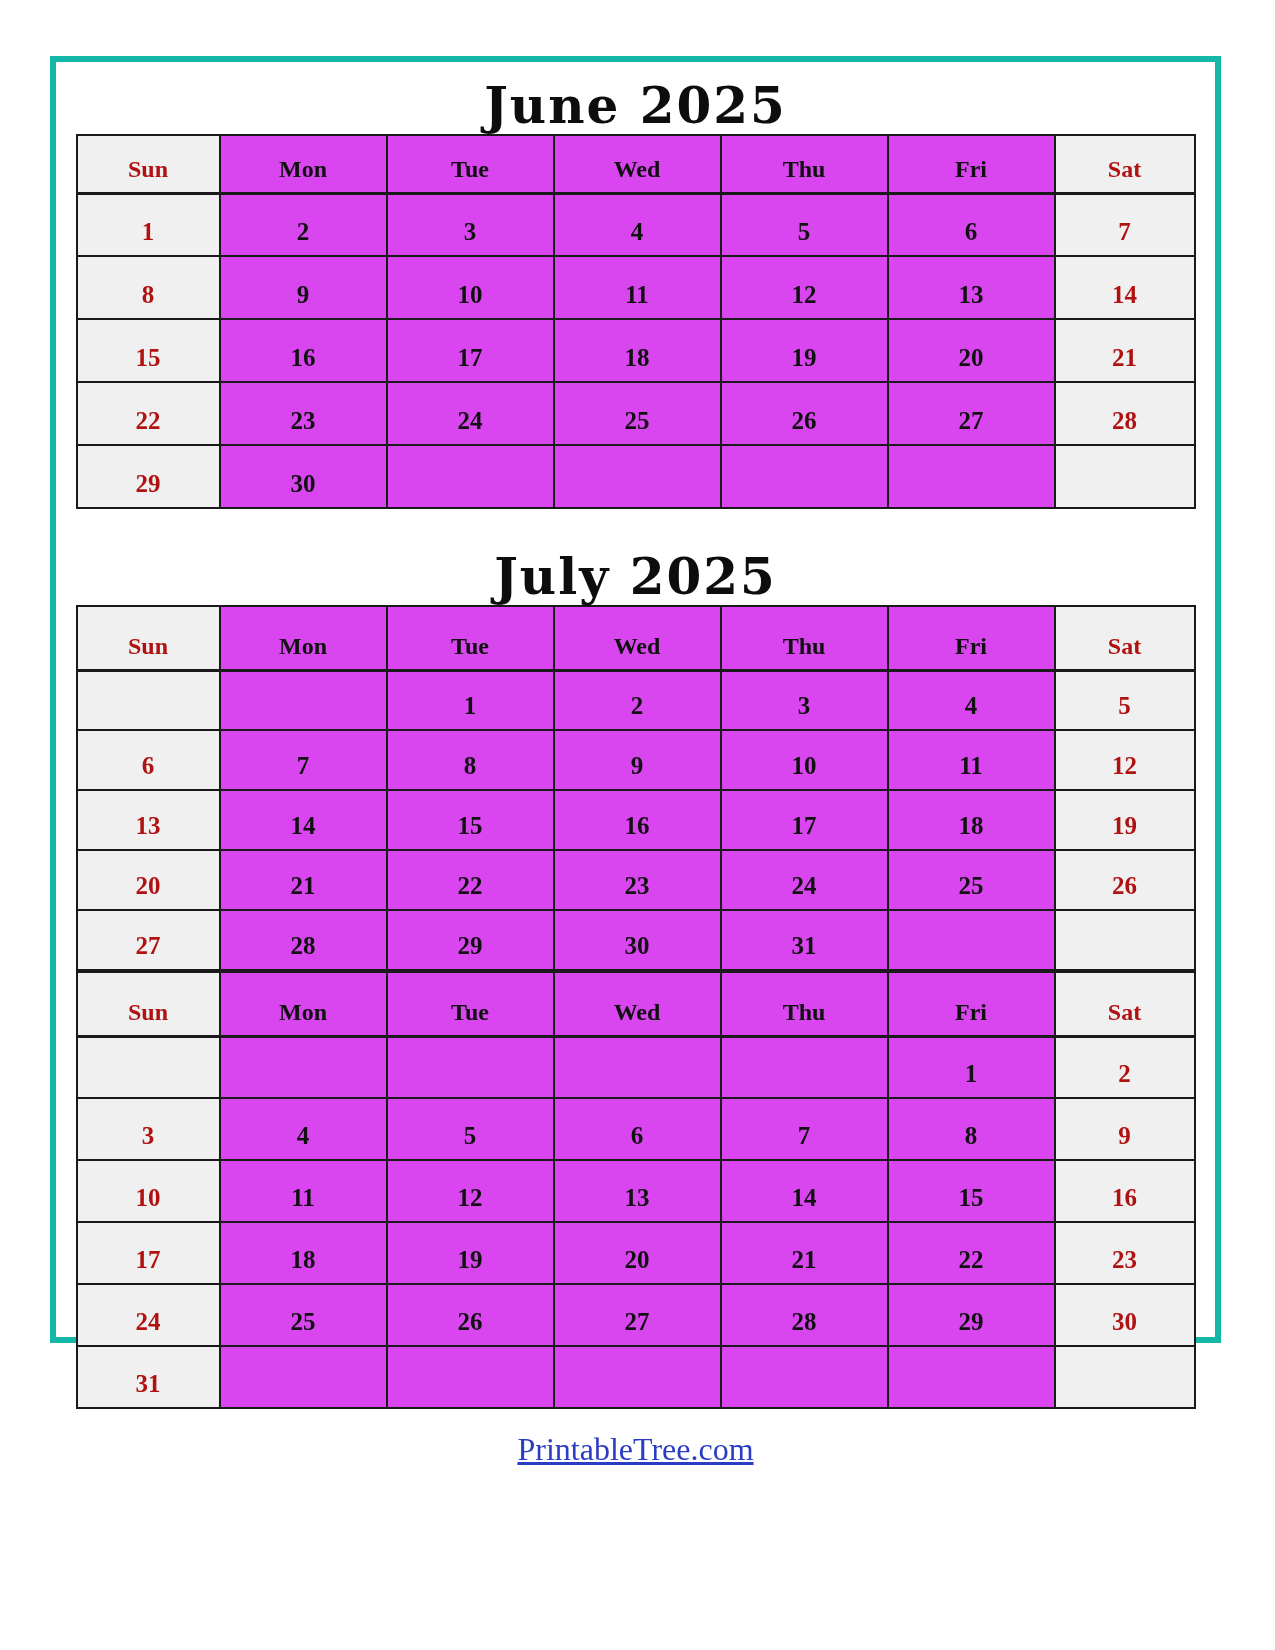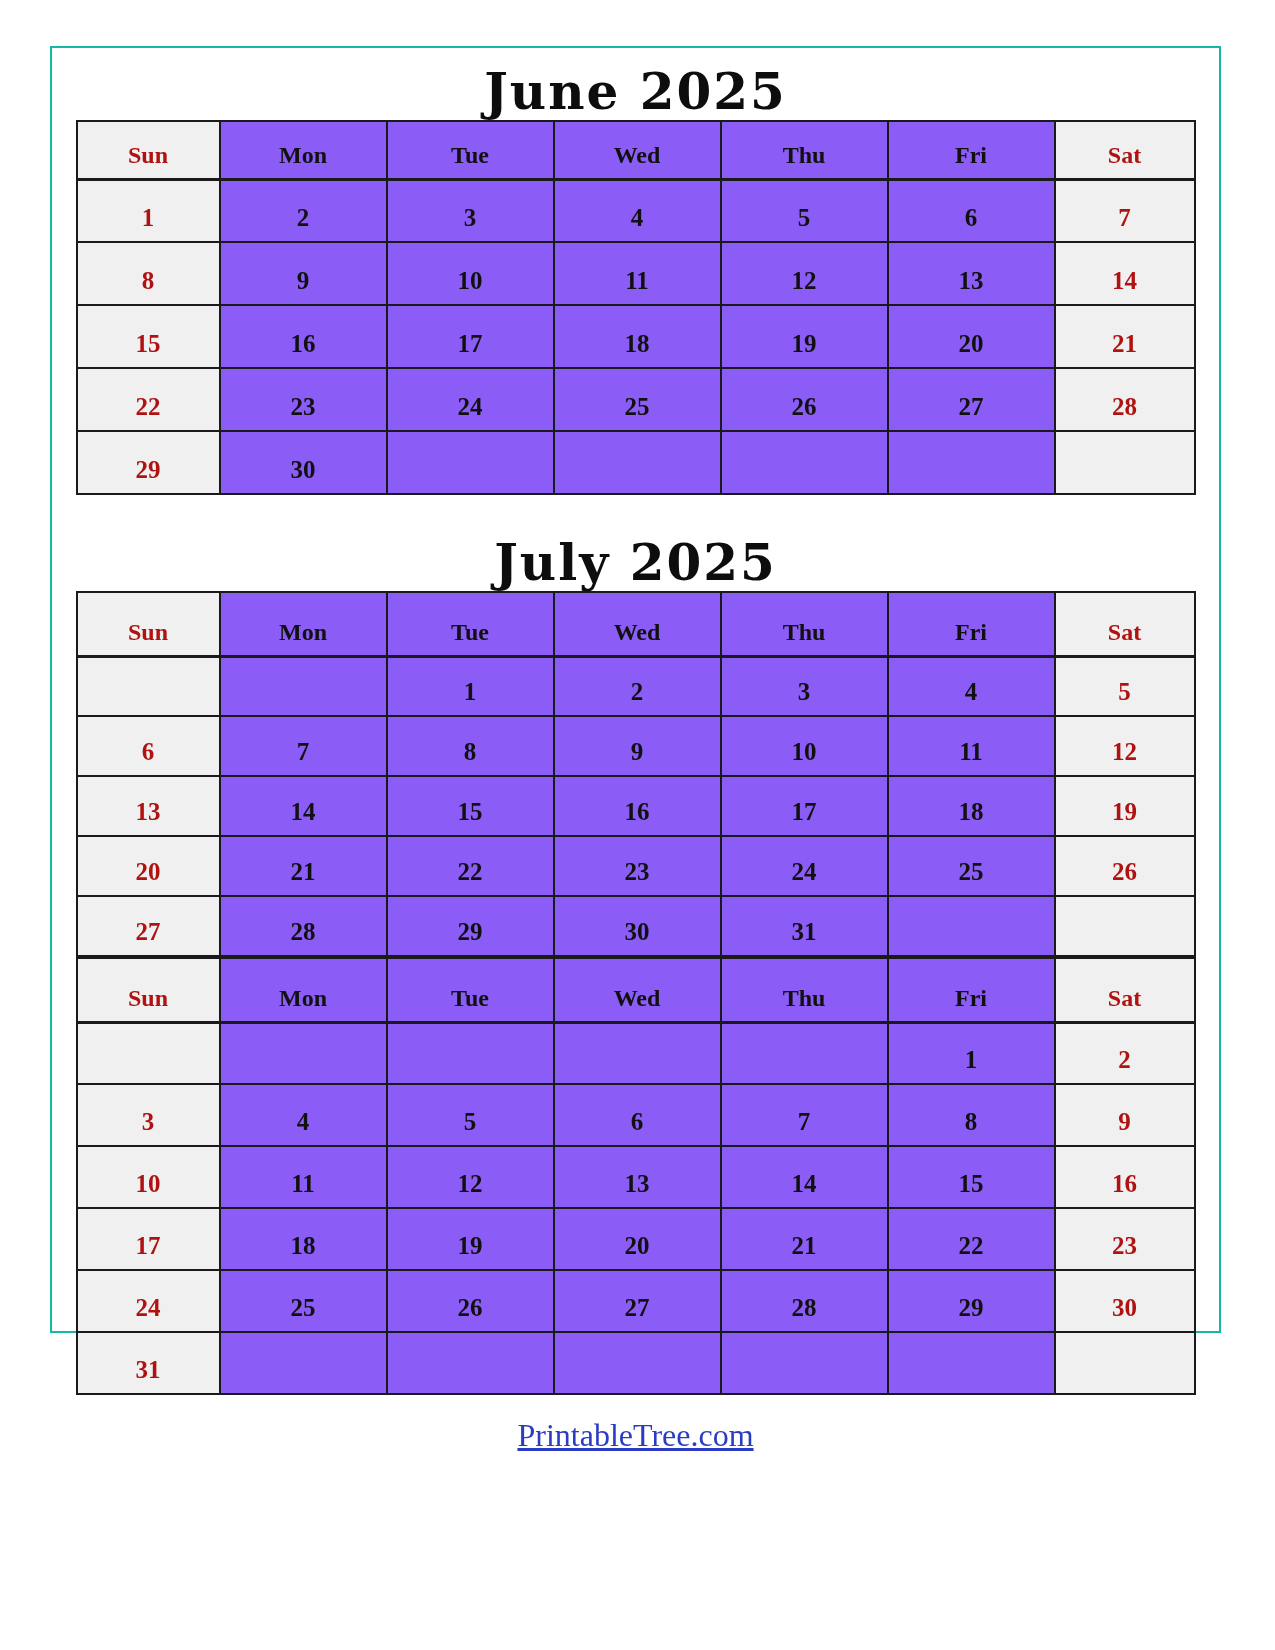--- a/index.html
+++ b/index.html
@@ -5,23 +5,23 @@
   html,body{margin:0;padding:0;background:#ffffff;}
   .page{
     position:relative;
     width:1275px;height:1650px;
     background:#ffffff;
     font-family:"Liberation Serif","DejaVu Serif",serif;
     overflow:hidden;
   }
   .sheet{
     position:absolute;
-    left:50px;top:46px;
+    left:50px;top:56px;
     width:1171px;height:1287px;
-    border:2px solid #14b8a6;
+    border:6px solid #14b8a6;
     background:#ffffff;
     box-sizing:border-box;
   }
   .month-title{
     margin:0;
     text-align:center;
     font-family:"DejaVu Serif","Liberation Serif",serif;
     font-weight:800;
     color:#0d0d0d;
     font-size:50px;
@@ -29,21 +29,21 @@
     letter-spacing:2px;
   }
   .mt-june{margin-top:16px;}
   .mt-july{margin-top:40px;}
   .mt-august{margin-top:62px;}
   table.cal{
     border-collapse:collapse;
     table-layout:fixed;
     width:1118px;
     margin:0 auto;
-    background:#8b5cf6;
+    background:#d946ef;
   }
   .cal-june{margin-top:14px;}
   .cal-july{margin-top:14px;}
   .cal-august{margin-top:12px;}
   table.cal th, table.cal td{
     border:2px solid #1a1a1a;
     text-align:center;
     vertical-align:bottom;
     padding:0 0 9px 0;
     font-weight:bold;

